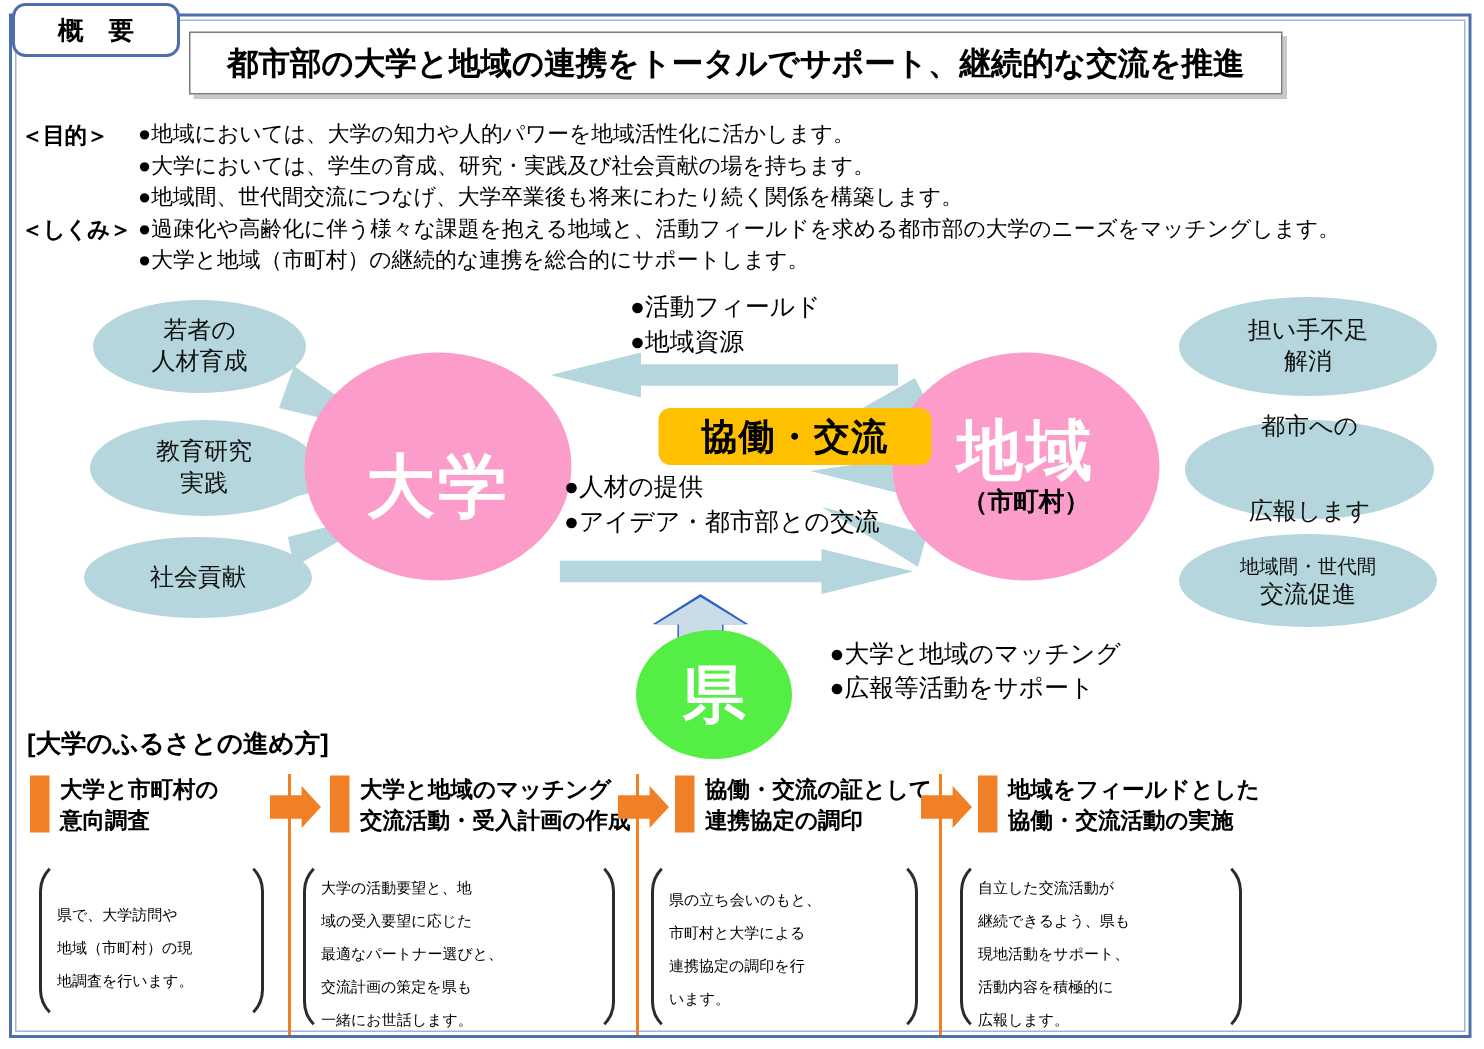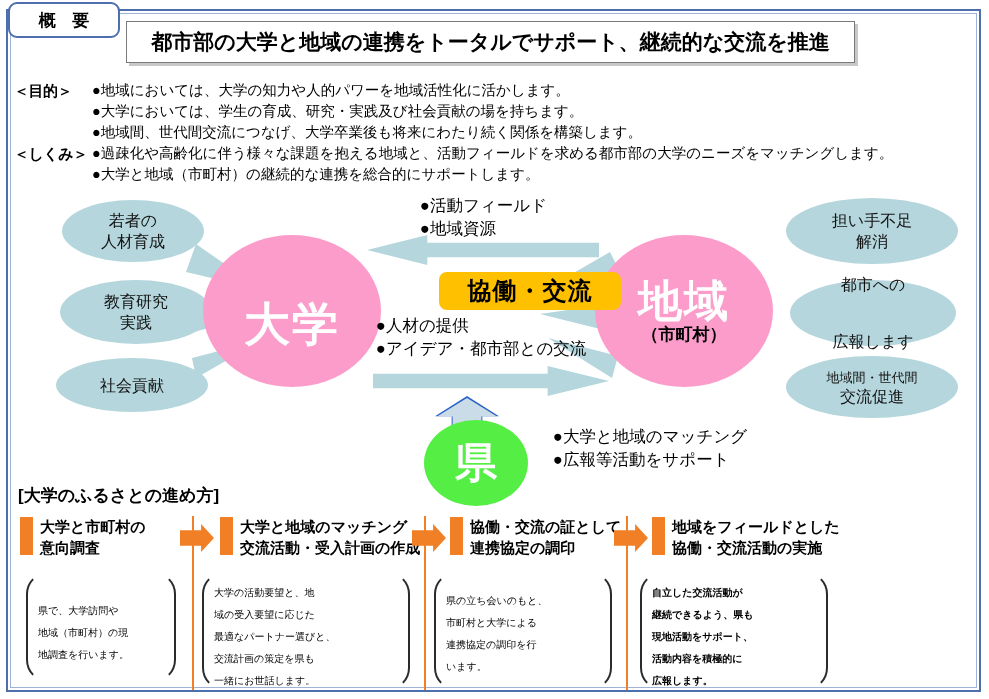--- a/index.html
+++ b/index.html
@@ -414,21 +414,21 @@
     <span class="ln">一緒にお世話します。</span>
   </div>
 
   <div class="dbox" style="left:434px;top:572px;width:178px;height:118px;padding-top:16px;">
     <span class="ln">県の立ち会いのもと、</span>
     <span class="ln">市町村と大学による</span>
     <span class="ln">連携協定の調印を行</span>
     <span class="ln">います。</span>
   </div>
 
-  <div class="dbox" style="left:640px;top:572px;width:188px;height:118px;font-weight:bold;">
+  <div class="dbox" style="left:640px;top:572px;width:188px;height:118px;">
     <span class="ln">自立した交流活動が</span>
     <span class="ln">継続できるよう、県も</span>
     <span class="ln">現地活動をサポート、</span>
     <span class="ln">活動内容を積極的に</span>
     <span class="ln">広報します。</span>
   </div>
 
 </div>
 
 </body></html>

